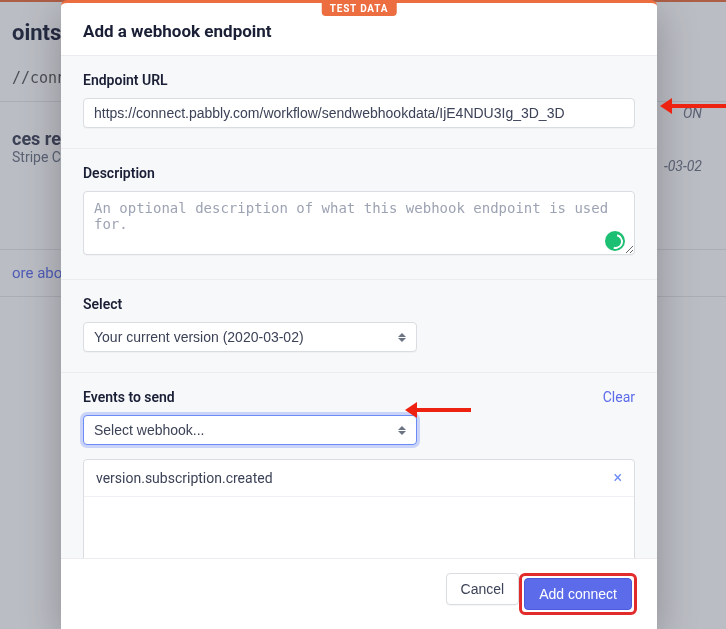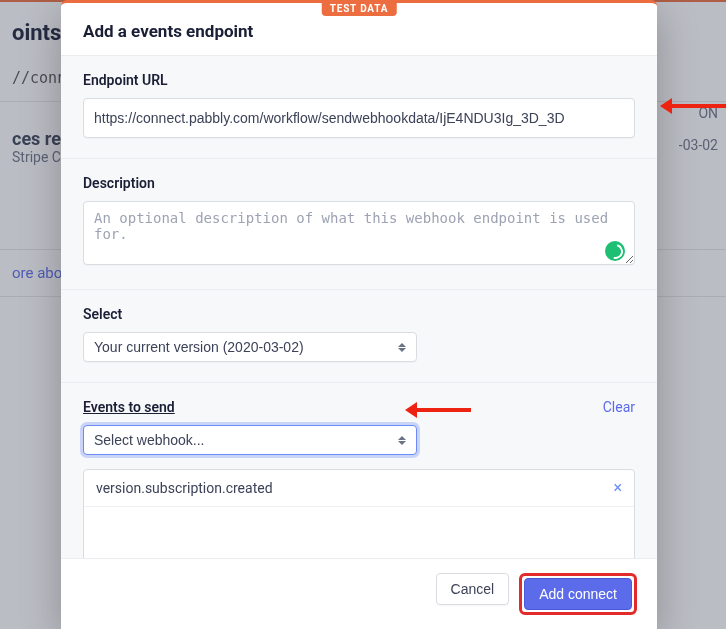--- a/index.html
+++ b/index.html
@@ -6,53 +6,53 @@
   html, body { width: 726px; height: 629px; overflow: hidden; font-family: -apple-system, BlinkMacSystemFont, "Segoe UI", Roboto, Helvetica, Arial, sans-serif; }
   body { position: relative; background: #fff; }
 
   
   .bg { position:absolute; inset:0; background:#fff; color:#3c4257; }
   .bg .row { border-bottom:1px solid #e6e6e6; padding:14px 12px; font-size:15px; }
   .bg .title { font-size:22px; font-weight:700; padding:20px 12px 10px; color:#1a1f36; }
   .bg .mono { font-family: ui-monospace, Menlo, monospace; color:#555; font-size:15px; }
   .bg .sub { color:#6b7385; font-size:14px; }
   .bg .link { color:#5b6bea; }
-  .bg .rightcol { position:absolute; right:8px; top:105px; font-size:14px; color:#6b7385; text-align:right; }
+  .bg .rightcol { position:absolute; right:24px; top:105px; font-size:14px; color:#6b7385; text-align:right;font-style:italic; }
   .overlay { position:absolute; inset:0; background:rgba(60,66,87,0.35); }
 
   
   .modal { position:absolute; left:61px; top:0; width:596px; height:629px; background:#fff; border-radius:6px; box-shadow:0 12px 40px rgba(0,0,0,0.25); display:flex; flex-direction:column; border-top:3px solid #ec6d3f; }
   .orange-line { position:absolute; top:0; left:0; right:0; height:2px; background:#ec6d3f; }
   .badge { position:absolute; top:-2px; left:50%; transform:translateX(-50%); background:#ec6d3f; color:#fff; font-size:10px; font-weight:700; letter-spacing:0.8px; padding:2px 8px; border-radius:0 0 4px 4px; }
   .modal-head { padding:18px 22px 14px; }
   .modal-title { font-size:17px; font-weight:700; color:#1a1f36; }
   .modal-body { flex:1; overflow:auto; background:#f7f8fa; padding:0; border-top:1px solid #ececf0; }
   .section { padding:16px 22px 20px; border-bottom:1px solid #ececf0; }
   .section.noborder { border-bottom:none; }
   .lbl { font-size:14px; font-weight:600; color:#1a1f36; margin-bottom:10px; display:block; }
-  .text-input { width:100%; height:40px; padding:5px 10px; font-size:14px; color:#3c4257; background:#fff; border:1px solid #d9dce1; border-radius:4px; box-shadow:0 1px 1px rgba(0,0,0,0.03); }
+  .text-input { width:100%; height:30px; padding:5px 10px; font-size:14px; color:#3c4257; background:#fff; border:1px solid #d9dce1; border-radius:4px; box-shadow:0 1px 1px rgba(0,0,0,0.03); }
   .textarea { width:100%; min-height:64px; padding:8px 10px; font-size:14px; color:#3c4257; background:#fff; border:1px solid #d9dce1; border-radius:4px; resize:vertical; box-shadow:0 1px 1px rgba(0,0,0,0.03); }
   .textarea::placeholder { color:#9da3b3; }
   .select-wrap { position:relative; width:334px; }
   .select-btn { width:100%; height:30px; padding:5px 28px 5px 10px; font-size:14px; color:#3c4257; background:#fff; border:1px solid #d9dce1; border-radius:4px; text-align:left; box-shadow:0 1px 1px rgba(0,0,0,0.03); cursor:pointer; position:relative; }
   .select-btn.focus { border-color:#6b8bf5; box-shadow:0 0 0 3px rgba(99,130,245,0.3); }
   .chev { position:absolute; right:8px; top:50%; transform:translateY(-50%); width:12px; height:14px; display:flex; flex-direction:column; justify-content:center; align-items:center; gap:1px; }
   .chev::before, .chev::after { content:''; width:0; height:0; border-left:4px solid transparent; border-right:4px solid transparent; }
   .chev::before { border-bottom:4px solid #6b7385; }
   .chev::after  { border-top:4px solid #6b7385; }
   .events-head { display:flex; justify-content:space-between; align-items:center; }
   .clear-link { color:#5b6bea; font-size:14px; cursor:pointer; }
   .events-box { margin-top:14px; background:#fff; border:1px solid #d9dce1; border-radius:4px; min-height:130px; padding:0; }
   .event-row { display:flex; justify-content:space-between; align-items:center; padding:10px 12px; border-bottom:1px solid #eef0f3; font-size:14px; color:#3c4257; }
   .event-x { color:#6b8bf5; font-size:16px; cursor:pointer; line-height:1; }
   .grammarly { position:absolute; right:10px; bottom:8px; width:20px; height:20px; border-radius:50%; background:#1dbf73; display:flex; align-items:center; justify-content:center; }
   .grammarly::after { content:''; width:11px; height:11px; border:2px solid #fff; border-top-color:transparent; border-left-color:transparent; border-radius:50%; transform:rotate(-30deg);}
   .ta-wrap { position:relative; }
 
-  .modal-footer { background:#fff; padding:14px 20px; display:flex; justify-content:flex-end; gap:10px; border-top:1px solid #ececf0; }
+  .modal-footer { background:#fff; padding:14px 20px; display:flex; justify-content:flex-end; border-top:1px solid #ececf0; }
   .btn { height:32px; padding:0 14px; font-size:14px; border-radius:4px; cursor:pointer; font-weight:500; }
   .btn-secondary { background:#fff; color:#3c4257; border:1px solid #d9dce1; box-shadow:0 1px 1px rgba(0,0,0,0.04); }
   .btn-primary { background:#5b6bea; color:#fff; border:1px solid #4a5ad8; }
   .hl { border:3px solid #e22b2b; border-radius:6px; padding:2px; display:inline-block; }
 
   
   .arrow { position:absolute; height:4px; background:#e21; }
   .arrow::before { content:''; position:absolute; left:-10px; top:-6px; width:0; height:0; border-top:8px solid transparent; border-bottom:8px solid transparent; border-right:12px solid #e21; }
   .arrow1 { left:670px; top:104px; width:56px; }
   .arrow2 { left:415px; top:408px; width:56px; }
@@ -64,30 +64,30 @@
   <div class="orange-line"></div>
   <div class="title">oints</div>
   <div class="row"><span class="mono">//connec</span></div>
   <div class="row" style="border-bottom:none; padding-top:26px;">
     <div style="font-weight:700; font-size:18px;">ces rec</div>
     <div class="sub"> Stripe CL</div>
   </div>
   <div class="row" style="border-top:1px solid #e6e6e6; margin-top:70px;"><span class="link">ore about</span></div>
   <div class="rightcol">
     <div>ON</div>
-    <div style="margin-top:16px;">-03-02</div>
+    <div style="margin-top:37px;">-03-02</div>
   </div>
 </div>
 <div class="overlay"></div>
 
 <div class="modal">
   <div class="badge">TEST DATA</div>
 
   <div class="modal-head">
-    <div class="modal-title">Add a events endpoint</div>
+    <div class="modal-title">Add a webhook endpoint</div>
   </div>
 
   <div class="modal-body">
     <div class="section">
       <label class="lbl">Endpoint URL</label>
       <input class="text-input" type="text" value="https://connect.pabbly.com/workflow/sendwebhookdata/IjE4NDU3Ig_3D_3D" style="">
     </div>
 
     <div class="section">
       <label class="lbl">Description</label>
@@ -102,21 +102,21 @@
       <div class="select-wrap">
         <button class="select-btn">
           <span>Your current version (2020-03-02)</span>
           <span class="chev"></span>
         </button>
       </div>
     </div>
 
     <div class="section noborder">
       <div class="events-head">
-        <label class="lbl" style="margin-bottom:0;text-decoration:underline;">Events to send</label>
+        <label class="lbl" style="margin-bottom:0;">Events to send</label>
         <span class="clear-link">Clear</span>
       </div>
       <div style="height:10px"></div>
       <div class="select-wrap">
         <button class="select-btn focus">
           <span>Select webhook...</span>
           <span class="chev"></span>
         </button>
       </div>
       <div class="events-box">

